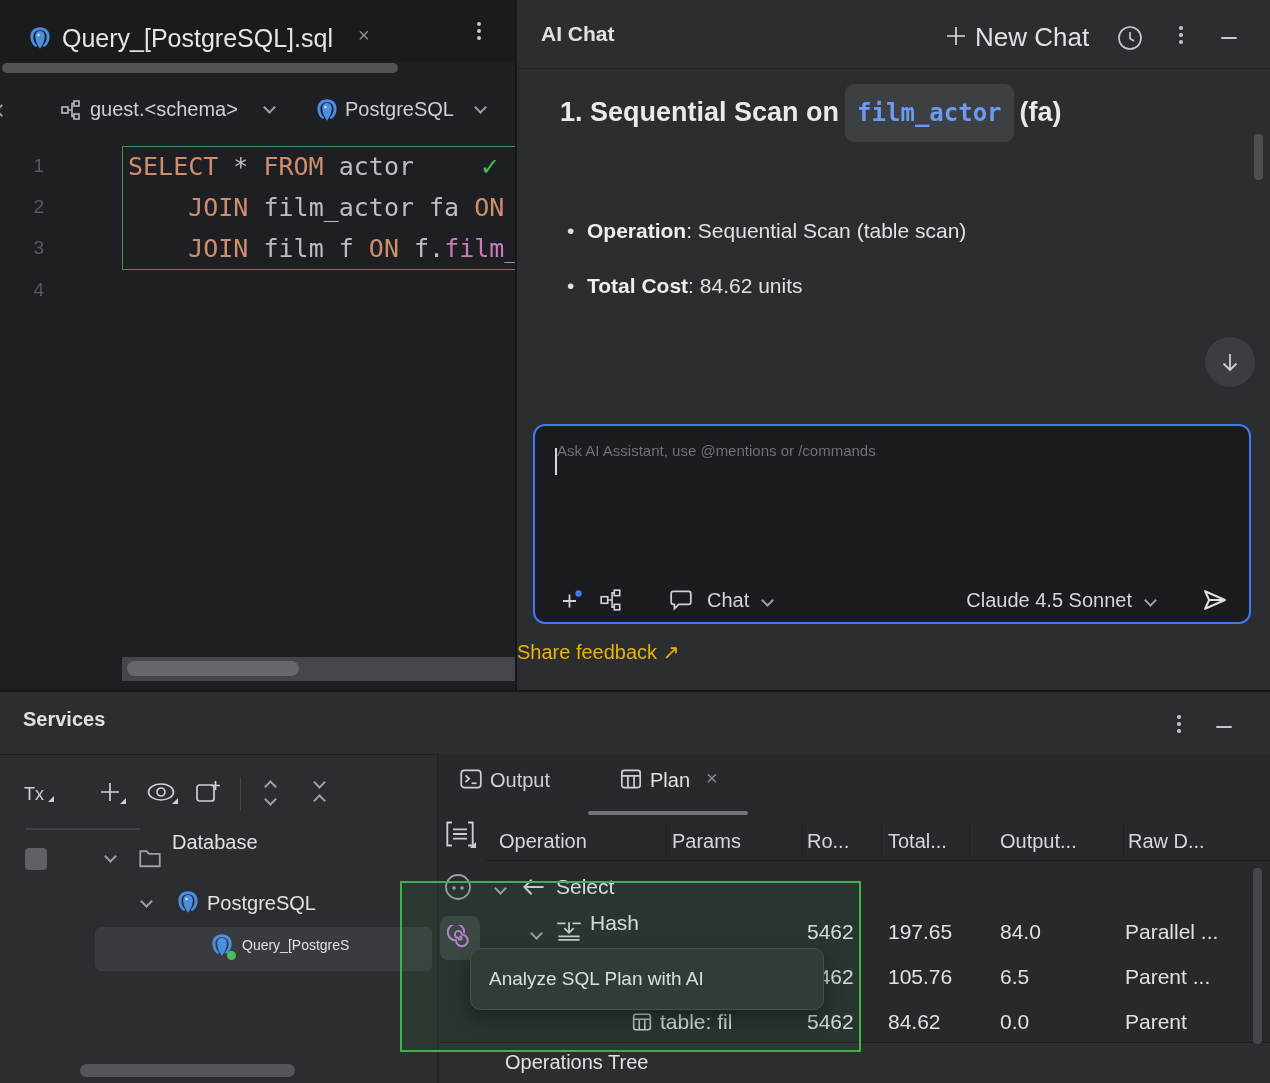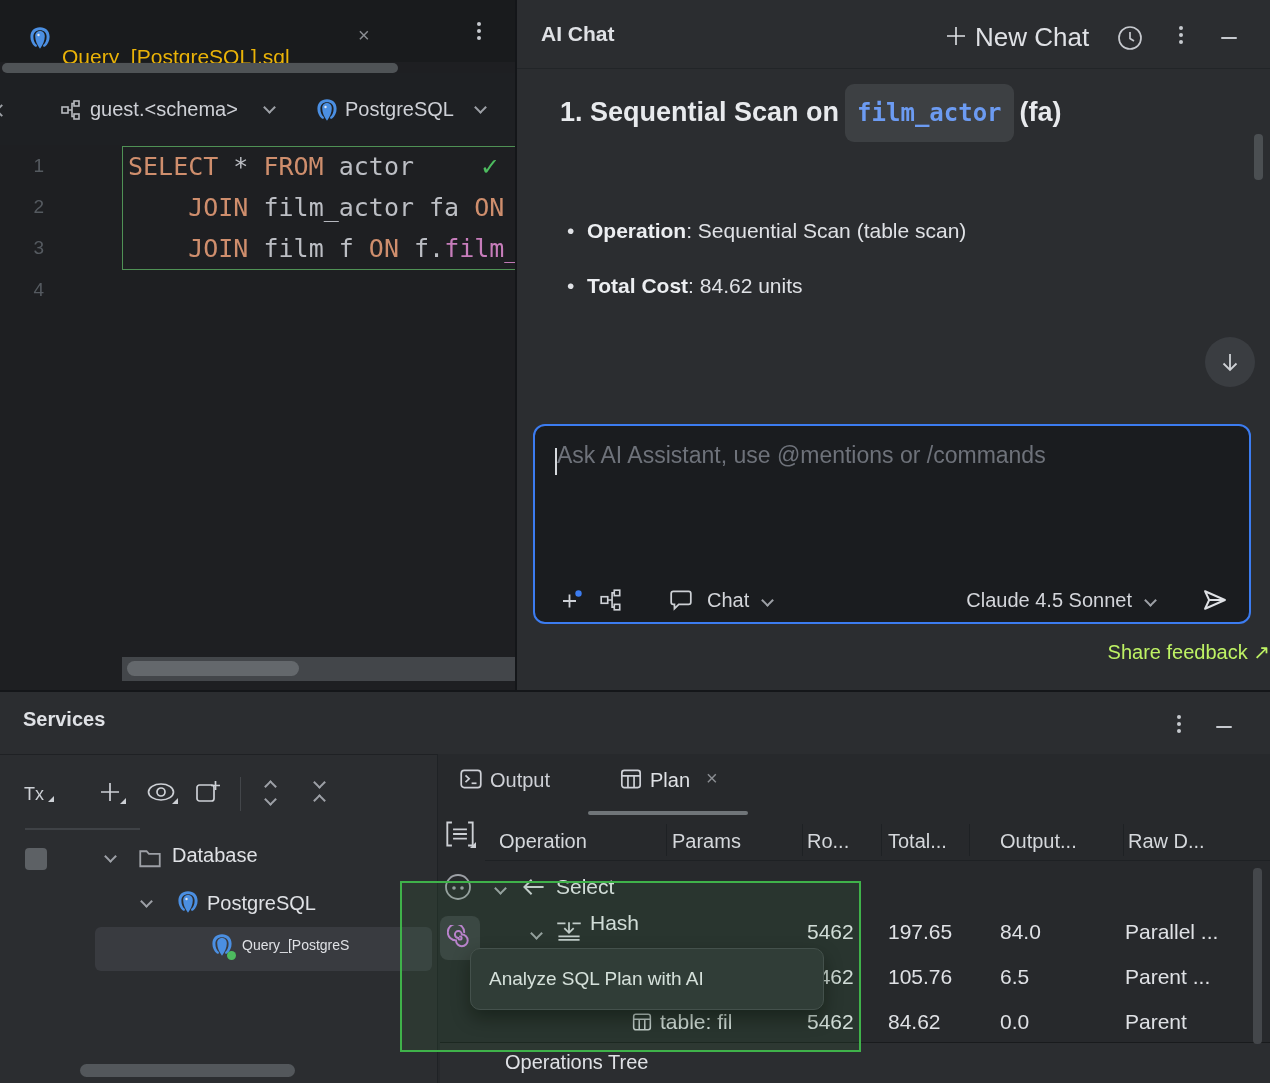--- a/index.html
+++ b/index.html
@@ -6,21 +6,21 @@
   #stage{position:relative;width:1270px;height:1083px;overflow:hidden;
          font-family:"Liberation Sans",sans-serif;color:#dfe1e5;background:#1e1f22;}
   .abs{position:absolute;}
   .chev{display:inline-block;width:7px;height:7px;border-right:2px solid #9da0a6;border-bottom:2px solid #9da0a6;transform:rotate(45deg);}
   .kebab{width:4px;height:4px;border-radius:50%;background:#c6c9ce;box-shadow:0 -7px 0 #c6c9ce,0 7px 0 #c6c9ce;}
   .minim{width:16px;height:2px;background:#c6c9ce;border-radius:1px;}
   .corner{width:0;height:0;border-left:6px solid transparent;border-bottom:6px solid #cdd0d5;}
 
   
   .tabbar{left:0;top:0;width:516px;height:62px;background:#191b1d;}
-  .tabtitle{left:62px;top:24px;font-size:21px;color:#eab308;margin-top:21px;}
+  .tabtitle{left:62px;top:24px;font-size:25px;color:#e5e5e5;}
   .tabclose{left:358px;top:24px;font-size:20px;color:#8a8d92;}
   .tabscroll{left:2px;top:63px;width:396px;height:10px;background:#4f5356;border-radius:5px;}
   .edtoolbar{left:0;top:73px;width:516px;height:72px;background:#1e2023;text-align:right;}
   .seltext{font-size:20px;color:#ced0d6;}
   .editor{left:0;top:145px;width:516px;height:512px;background:#1e1f22;}
   .gutline{position:absolute;left:0;width:44px;text-align:right;font-size:19px;color:#555a60;line-height:41px;}
   .codeblock{left:122px;top:1px;width:394px;height:122px;border:1px solid #4f9155;}
   .codeline{position:absolute;left:128px;width:400px;white-space:pre;font-size:25px;line-height:41px;font-family:"DejaVu Sans Mono",monospace;color:#bcbec4;}
   .kw{color:#cf8e6d;} .fld{color:#c77dbb;}
   .edhtrack{left:122px;top:512px;width:394px;height:24px;background:#43464a;}
@@ -38,26 +38,26 @@
   .bullets{left:48px;top:210px;width:548px;font-size:21px;line-height:41px;color:#dfe1e5;}
   .bullet{margin-bottom:14px;position:relative;padding-left:22px;}
   .bullet::before{content:"•";position:absolute;left:2px;color:#dfe1e5;}
   .bullet b{color:#eceef1;}
   .bullet .chip{font-size:19px;font-weight:normal;padding:2px 10px;border-radius:7px;}
   .scrolldn{left:688px;top:337px;width:50px;height:50px;border-radius:50%;background:#3a3d41;
             display:flex;align-items:center;justify-content:center;}
   .vthumb{width:9px;background:#4b4f52;border-radius:4px;}
   .inputbox{left:16px;top:424px;width:714px;height:196px;border:2px solid #3c7cf0;border-radius:12px;background:#1a1c1f;}
   .inputbox textarea{position:absolute;left:20px;top:14px;width:660px;height:120px;background:transparent;border:none;outline:none;
-            resize:none;color:#cfd2d6;font-size:23px;font-family:"Liberation Sans",sans-serif;}
+            resize:none;color:#cfd2d6;font-size:15px;font-family:"Liberation Sans",sans-serif;}
   .inputbox textarea::placeholder{color:#6e727a;}
   .caret{left:20px;top:22px;width:2px;height:27px;background:#d6d9dd;}
   .infoot{left:24px;top:158px;right:20px;height:32px;display:flex;align-items:center;gap:14px;position:absolute;}
   .modetext{font-size:20px;color:#d3d5da;}
-  .sharefb{left:0px;top:640px;width:753px;text-align:right;font-size:20px;color:#bef264;}
+  .sharefb{left:0px;top:640px;width:753px;text-align:left;font-size:20px;color:#eab308;}
 
   
   .svc{left:0;top:690px;width:1270px;height:393px;background:#2b2d30;border-top:2px solid #141619;}
   .svctitle{left:23px;top:16px;font-size:20px;font-weight:bold;}
   .svcdiv{left:0;top:62px;width:1270px;height:1px;background:#1f2124;}
   .txlabel{font-size:18px;color:#cdd0d5;}
   .vdiv{width:1px;background:#43464a;}
   .treerow{position:absolute;font-size:20px;color:#dfe1e5;}
   .selrow{left:95px;top:235px;width:337px;height:44px;background:#393b40;border-radius:6px;}
   .treehscroll{left:80px;top:372px;width:215px;height:13px;background:#53575b;border-radius:7px;}
@@ -223,21 +223,21 @@
     <span class="abs chev" style="left:315px;top:86px"></span>
     <span class="abs chev" style="left:315px;top:104px;transform:rotate(225deg)"></span>
     <div class="abs" style="left:25px;top:136px;width:115px;height:2px;background:#3f4246"></div>
 
     <div class="abs" style="left:25px;top:156px;width:22px;height:22px;border-radius:4px;background:#5d6165"></div>
 
     <span class="abs chev" style="left:106px;top:160px"></span>
     <svg class="abs" style="left:138px;top:154px" width="24" height="24" viewBox="0 0 16 16">
         <path d="M1.5 13.5v-10h4.2l1.6 1.8h7.2v8.2z" fill="none" stroke="#9da0a6" stroke-width="1.2"></path>
       </svg>
-    <div class="treerow" style="left:172px;top:152px">Database</div>
+    <div class="treerow" style="left:172px;top:139px">Database</div>
     <span class="abs chev" style="left:142px;top:205px"></span>
     <svg class="abs" style="left:176px;top:198px" width="24" height="24" viewBox="0 0 16 16">
         <path fill="#4b8fe2" d="M8 .8C4.1.8 1.6 3.3 1.6 7.1c0 2.7 1.2 5 3 6.6.4.3.9.3 1.2-.1.3-.3.2-.8-.1-1.1C4.3 11.2 3.6 9.3 3.6 7.1c0-2.7 1.7-4.3 4.4-4.3s4.4 1.6 4.4 4.3c0 2.2-.7 4.1-2.1 5.4-.3.3-.4.8-.1 1.1.3.4.8.4 1.2.1 1.8-1.6 3-3.9 3-6.6C14.4 3.3 11.9.8 8 .8z"></path>
         <path fill="#4b8fe2" d="M8 3.4C6 3.4 4.8 4.8 4.8 6.9c0 2.8 1.3 5.9 3.2 8.3 1.9-2.4 3.2-5.5 3.2-8.3 0-2.1-1.2-3.5-3.2-3.5z"></path>
         <circle cx="7" cy="6" r=".8" fill="#dfe6f2"></circle>
       </svg>
     <div class="treerow" style="left:207px;top:200px">PostgreSQL</div>
     <div class="abs selrow">
       <svg class="abs" style="left:115px;top:6px" width="24" height="24" viewBox="0 0 16 16">
           <path fill="#4b8fe2" d="M8 .8C4.1.8 1.6 3.3 1.6 7.1c0 2.7 1.2 5 3 6.6.4.3.9.3 1.2-.1.3-.3.2-.8-.1-1.1C4.3 11.2 3.6 9.3 3.6 7.1c0-2.7 1.7-4.3 4.4-4.3s4.4 1.6 4.4 4.3c0 2.2-.7 4.1-2.1 5.4-.3.3-.4.8-.1 1.1.3.4.8.4 1.2.1 1.8-1.6 3-3.9 3-6.6C14.4 3.3 11.9.8 8 .8z"></path>

